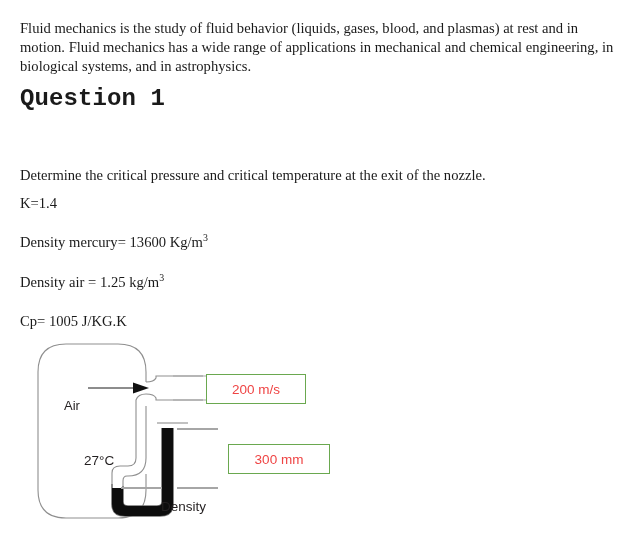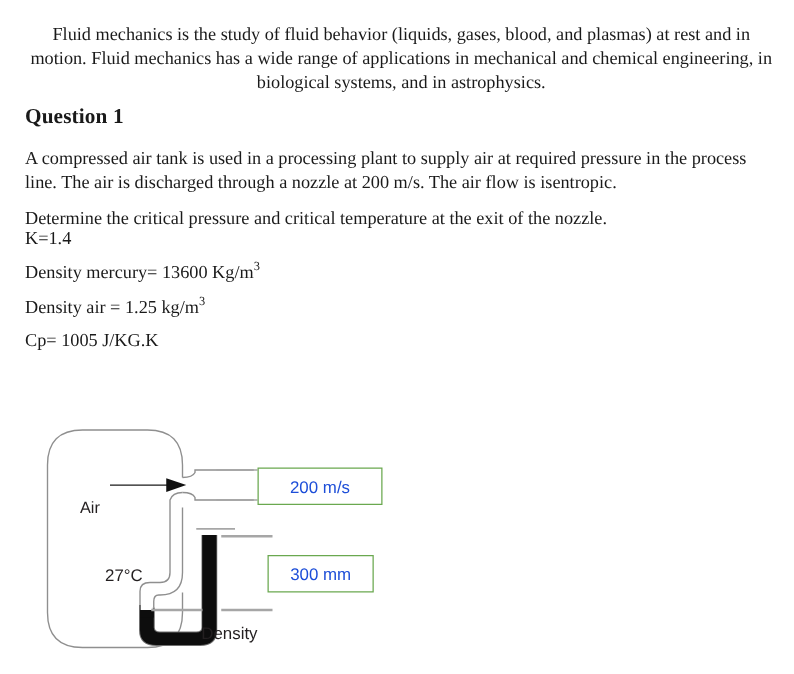--- a/index.html
+++ b/index.html
@@ -24,31 +24,32 @@
     height: 539px;
   }
 
   .intro {
     position: absolute;
     left: 20px;
     top: 4px;
     width: 602px;
     font-size: 14.6px;
     line-height: 19.2px;
-    text-align: center;
+    text-align: left;
   }
 
   .q-title {
     position: absolute;
     left: 20px;
     top: 68px;
-    font-size: 17px;
+    font-size: 24px;
     font-weight: bold;
     line-height: 22px;
     letter-spacing: 0.1px;
+    font-family: Liberation Mono, monospace;
   }
 
   .q-body {
     position: absolute;
     left: 20px;
     top: 103px;
     width: 595px;
     font-size: 14.6px;
     line-height: 19.4px;
   }
@@ -66,20 +67,21 @@
     position: absolute;
     left: 20px;
     top: 182px;
     width: 400px;
     font-size: 14.6px;
     line-height: 19.4px;
   }
   .givens .g-line {
     height: 27.4px;
     white-space: nowrap;
+    margin-top: 12px;
   }
   .givens sup {
     font-size: 0.68em;
     vertical-align: super;
     line-height: 0;
   }
 
   
   .diagram {
     position: absolute;
@@ -102,39 +104,38 @@
   .lbl-air    { left: 36px;  top: 46px; margin-top: 16px; }
   .lbl-temp   { left: 56px;  top: 117px; font-size: 13.5px; }
   .lbl-merc   { left: 133px; top: 163px; font-size: 13.5px; }
 
   .callout {
     position: absolute;
     border: 1.6px solid #6aa84f;
     background: #ffffff;
     font-family: "Liberation Sans", "DejaVu Sans", sans-serif;
     font-size: 13.5px;
-    color: #1d4ed8;
+    color: #ef4444;
     display: flex;
     align-items: center;
     justify-content: center;
     box-sizing: border-box;
   }
   .callout-speed { left: 178px; top: 38px;  width: 100px; height: 30px; }
-  .callout-head  { left: 186px; top: 108px; width: 85px;  height: 30px; }
+  .callout-head  { left: 200px; top: 108px; width: 102px;  height: 30px; }
 </style>
 </head>
 <body>
 
 <div class="page">
 
   <p class="intro">Fluid mechanics is the study of fluid behavior (liquids, gases, blood, and plasmas) at rest and in motion. Fluid mechanics has a wide range of applications in mechanical and chemical engineering, in biological systems, and in astrophysics.</p>
 
   <h2 class="q-title">Question 1</h2>
 
-  <p class="q-body">A compressed air tank is used in a processing plant to supply air at required pressure in the process line. The air is discharged through a nozzle at 200 m/s. The air flow is isentropic.</p>
 
   <p class="q-determine">Determine the critical pressure and critical temperature at the exit of the nozzle.</p>
 
   <div class="givens">
     <div class="g-line">K=1.4</div>
     <div class="g-line"><span>Density mercury= 13600 Kg/m</span><sup>3</sup></div>
     <div class="g-line"><span>Density air = 1.25 kg/m</span><sup>3</sup></div>
     <div class="g-line">Cp= 1005 J/KG.K</div>
   </div>
 

